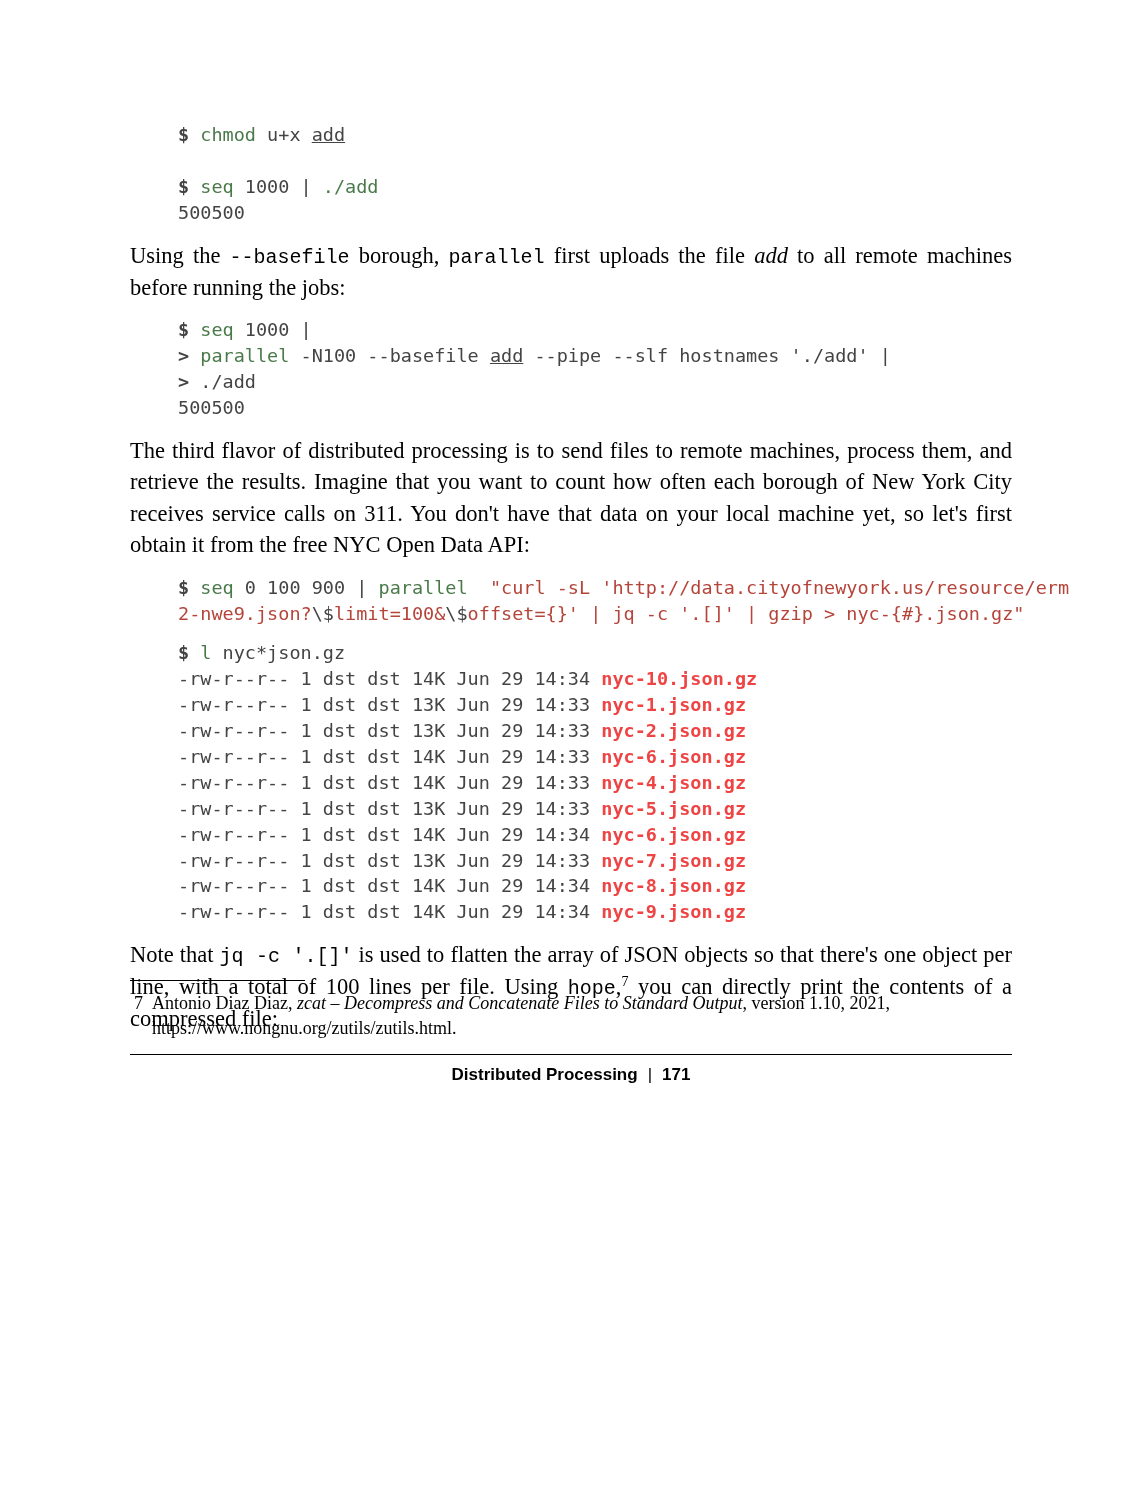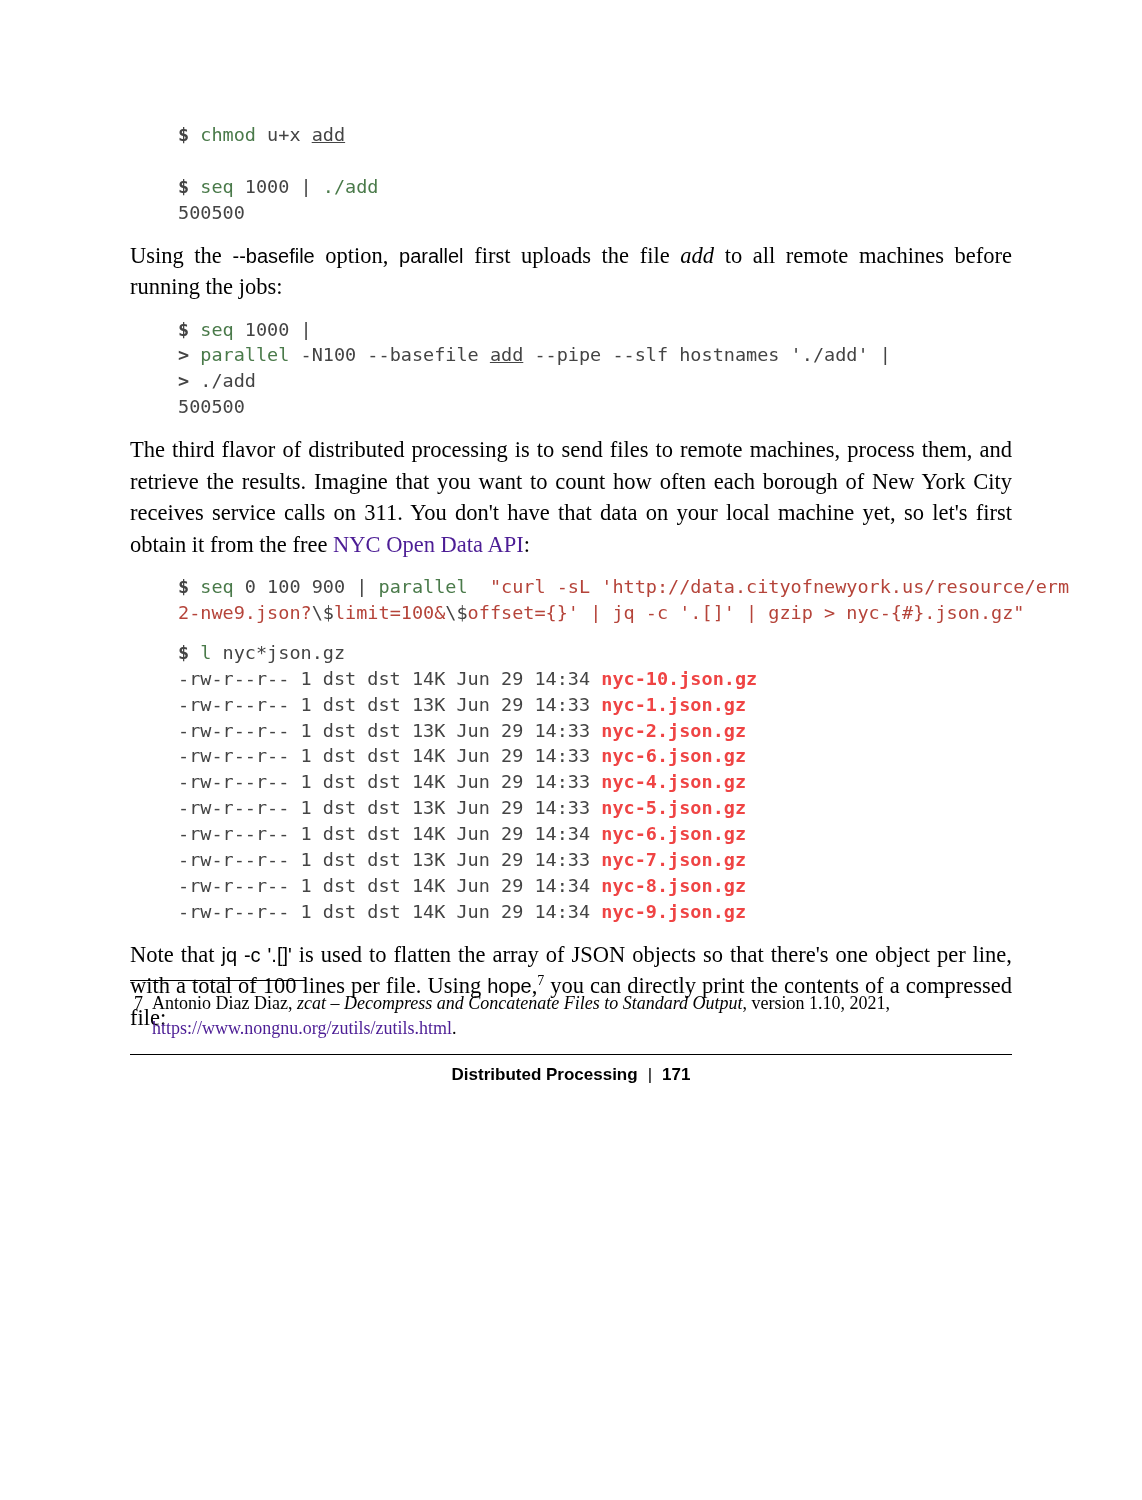--- a/index.html
+++ b/index.html
@@ -32,32 +32,32 @@
   .string-red { color: #b5443a; }
   .filename-red { color: #ef4444; font-weight: bold; }
   .body-text {
     font-size: 22.5px;
     line-height: 1.4;
     text-align: justify;
     margin: 0 0 14px 0;
     color: #000;
   }
   .mono-inline {
-    font-family: Liberation Sans, sans-serif;
+    font-family: Liberation Mono, monospace;
     font-size: 20px;
   }
   .italic { font-style: italic; }
   .heading {
     font-family: "Myriad Pro", "Helvetica Neue", Arial, sans-serif;
     font-weight: 700;
     font-size: 30px;
     margin: 28px 0 14px 0;
     letter-spacing: -0.3px;
   }
-  .link-red { color: #4c1d95; font-style: normal; }
+  .link-red { color: #000000; font-style: normal; }
   .footnote-rule {
     width: 175px;
     border: none;
     border-top: 1px solid #000;
     margin: 0 0 10px 0;
   }
   .footnote {
     font-size: 18px;
     line-height: 1.35;
     text-indent: -18px;
@@ -90,21 +90,21 @@
 </head>
 <body>
 
 <div class="page">
 
   <div class="code-block"><span class="prompt">$</span> <span class="cmd">chmod</span><span> u+x </span><span class="underline">add</span>
 
 <span class="prompt">$</span> <span class="cmd">seq</span><span> 1000 | </span><span class="cmd">./add</span>
 <span>500500</span></div>
 
-  <p class="body-text"><span>Using the </span><span class="mono-inline">--basefile</span><span> option, </span><span class="mono-inline">parallel</span><span> first uploads the file </span><span class="italic">add</span><span> to all remote machines before running the jobs:</span></p>
+  <p class="body-text"><span>Using the </span><span class="mono-inline">--basefile</span><span> borough, </span><span class="mono-inline">parallel</span><span> first uploads the file </span><span class="italic">add</span><span> to all remote machines before running the jobs:</span></p>
 
   <div class="code-block"><span class="prompt">$</span> <span class="cmd">seq</span><span> 1000 |</span>
 <span class="prompt">&gt;</span> <span class="cmd">parallel</span><span> -N100 --basefile </span><span class="underline">add</span><span> --pipe --slf hostnames './add' |</span>
 <span class="prompt">&gt;</span><span> ./add</span>
 <span>500500</span></div>
 
 
 
   <p class="body-text"><span>The third flavor of distributed processing is to send files to remote machines, process them, and retrieve the results. Imagine that you want to count how often each borough of New York City receives service calls on 311. You don't have that data on your local machine yet, so let's first obtain it from the free </span><span class="link-red">NYC Open Data API</span><span>:</span></p>
 

